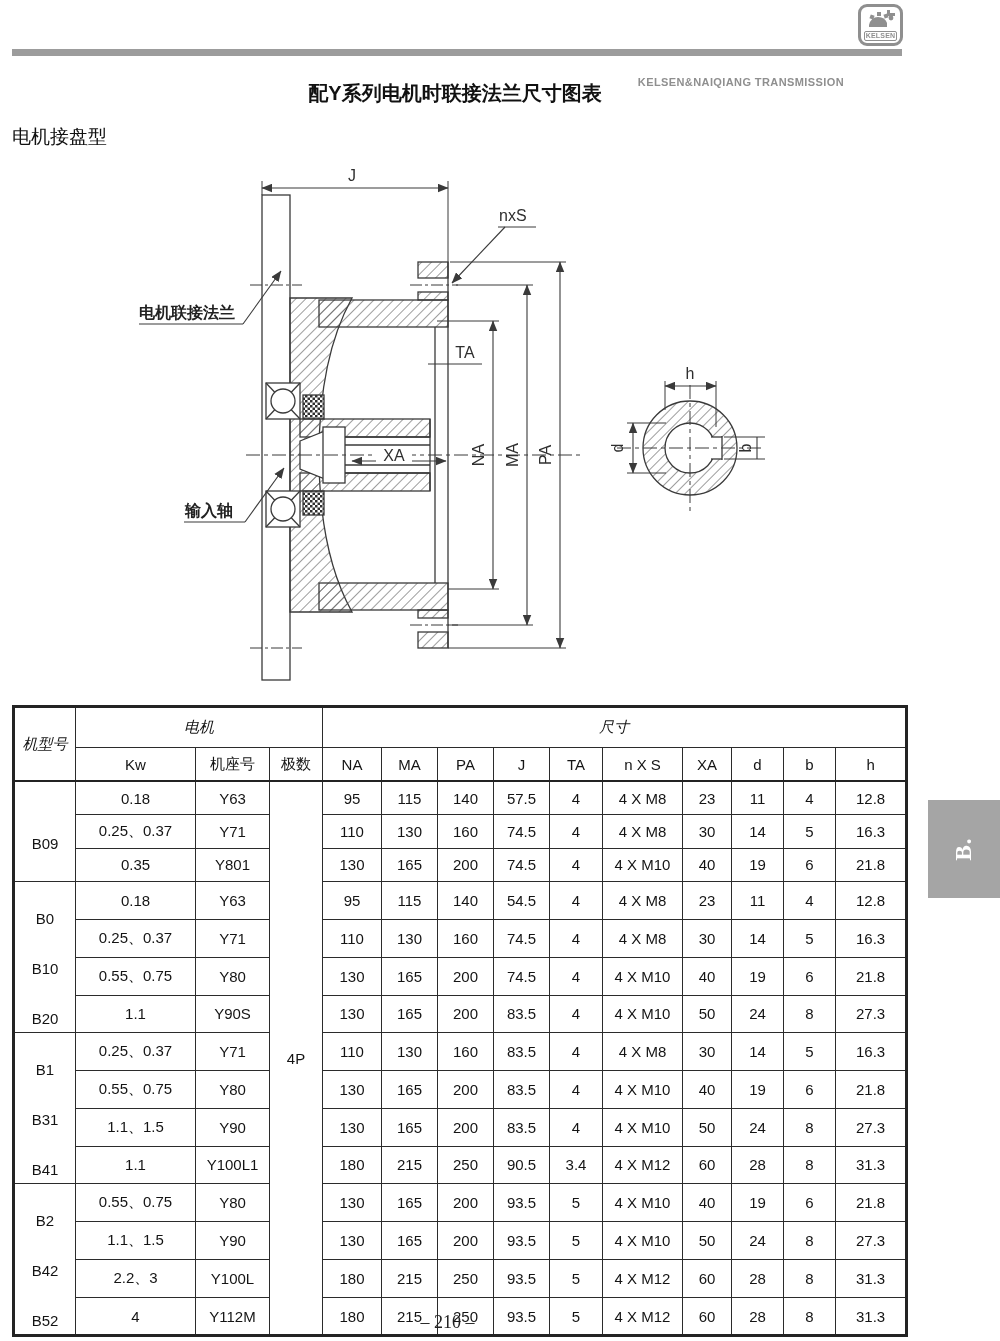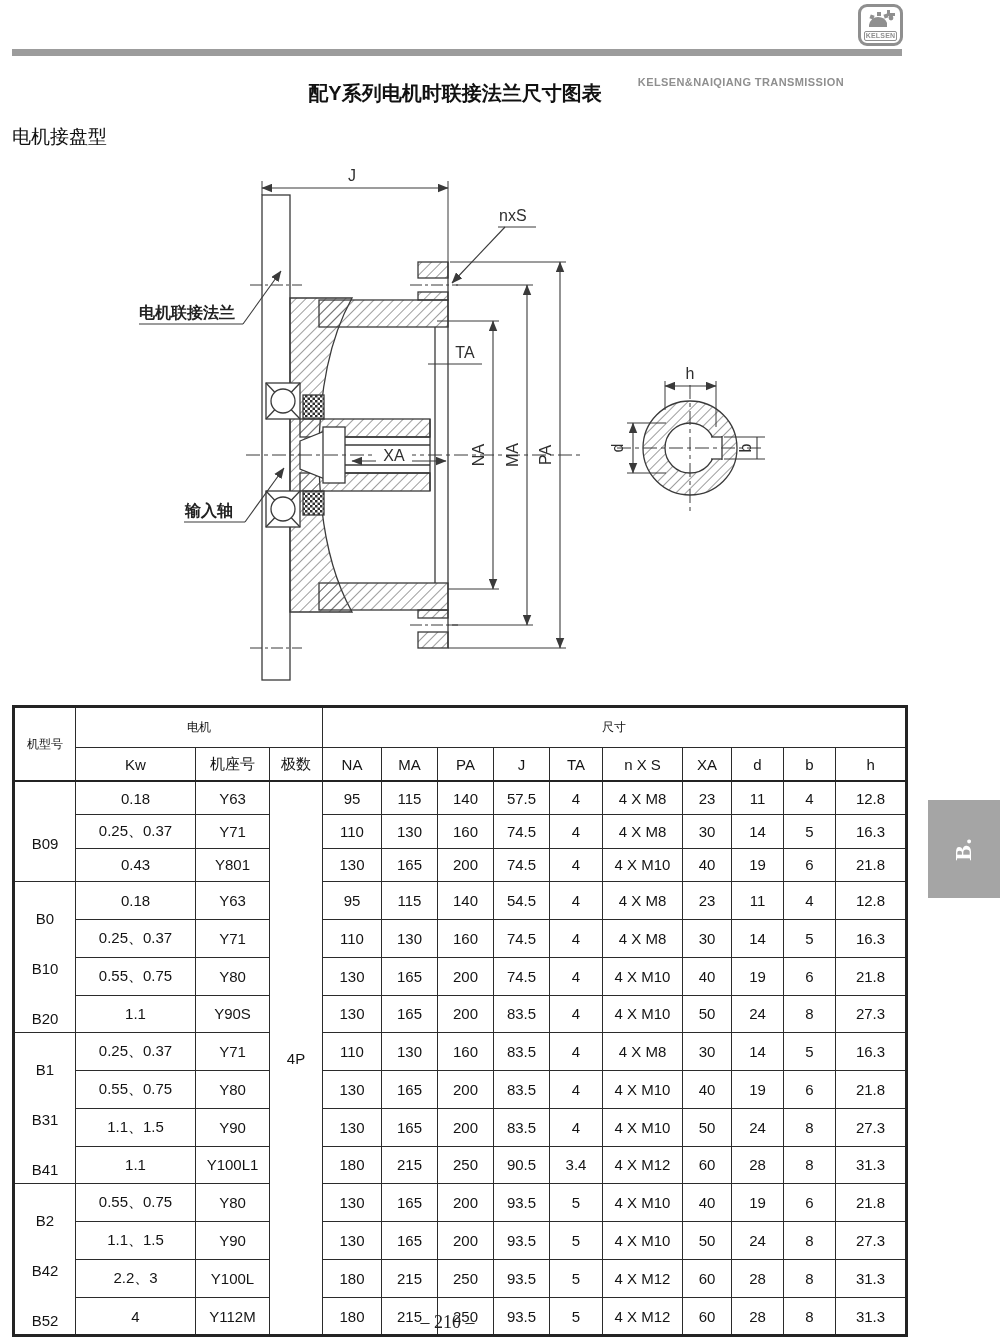--- a/index.html
+++ b/index.html
@@ -20,21 +20,21 @@
   .page-title{position:absolute;top:80px;left:0;width:910px;text-align:center;
               font-size:20px;font-weight:700;color:#111;}
   .sub-title{position:absolute;top:124px;left:12px;font-size:19px;font-weight:400;color:#111;}
   
   .drawing{position:absolute;top:165px;left:130px;}
   
   table.spec{position:absolute;top:705px;left:12px;border-collapse:collapse;table-layout:fixed;
              width:893px;border:3px solid #232323;font-size:15px;color:#141414;}
   table.spec td{border:1px solid #2b2b2b;text-align:center;vertical-align:middle;
                 padding:0;overflow:hidden;white-space:nowrap;}
-  table.spec tr.h1 td{height:39px;font-size:12px;}
+  table.spec tr.h1 td{height:39px;font-size:15px;font-style:italic;}
   table.spec tr.h2 td{height:32px;}
   table.spec tbody tr{height:33.6px;}
   table.spec thead{border-bottom:2px solid #232323;}
   td.model div{line-height:26px;margin-top:24px;}
   
   .side-tab{position:absolute;top:800px;left:928px;width:72px;height:98px;background:#a5a5a5;
             display:flex;align-items:center;justify-content:center;}
   .side-tab span{transform:rotate(-90deg);color:#fff;font-family:"Liberation Serif",serif;
                  font-weight:700;font-size:23px;letter-spacing:1px;}
   
@@ -257,21 +257,21 @@
           <td>160</td>
           <td>74.5</td>
           <td>4</td>
           <td>4 X M8</td>
           <td>30</td>
           <td>14</td>
           <td>5</td>
           <td>16.3</td>
         </tr>
         <tr>
-          <td>0.43</td>
+          <td>0.35</td>
           <td>Y801</td>
           <td>130</td>
           <td>165</td>
           <td>200</td>
           <td>74.5</td>
           <td>4</td>
           <td>4 X M10</td>
           <td>40</td>
           <td>19</td>
           <td>6</td>

